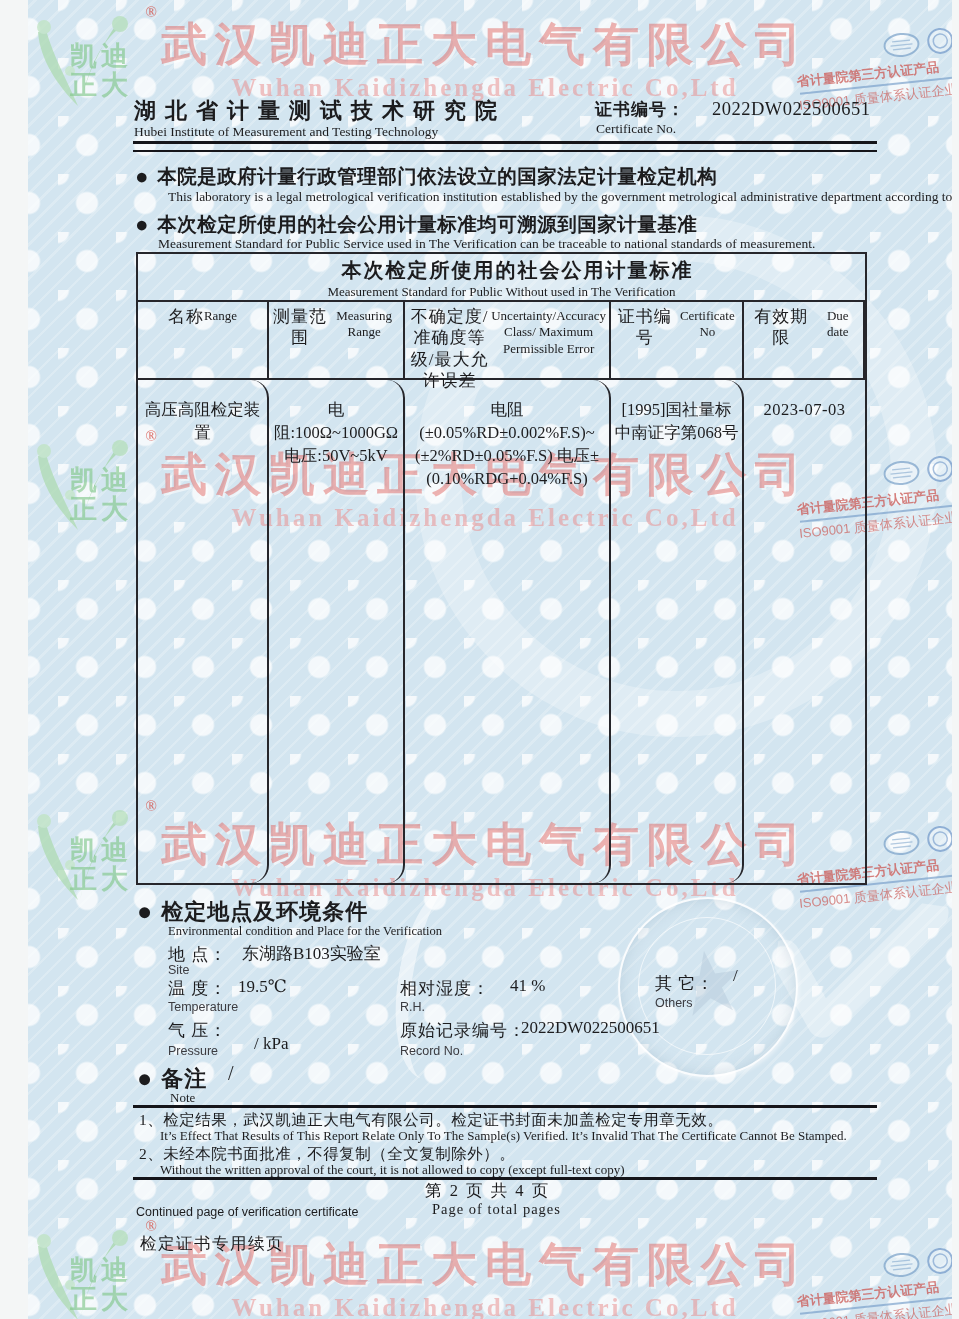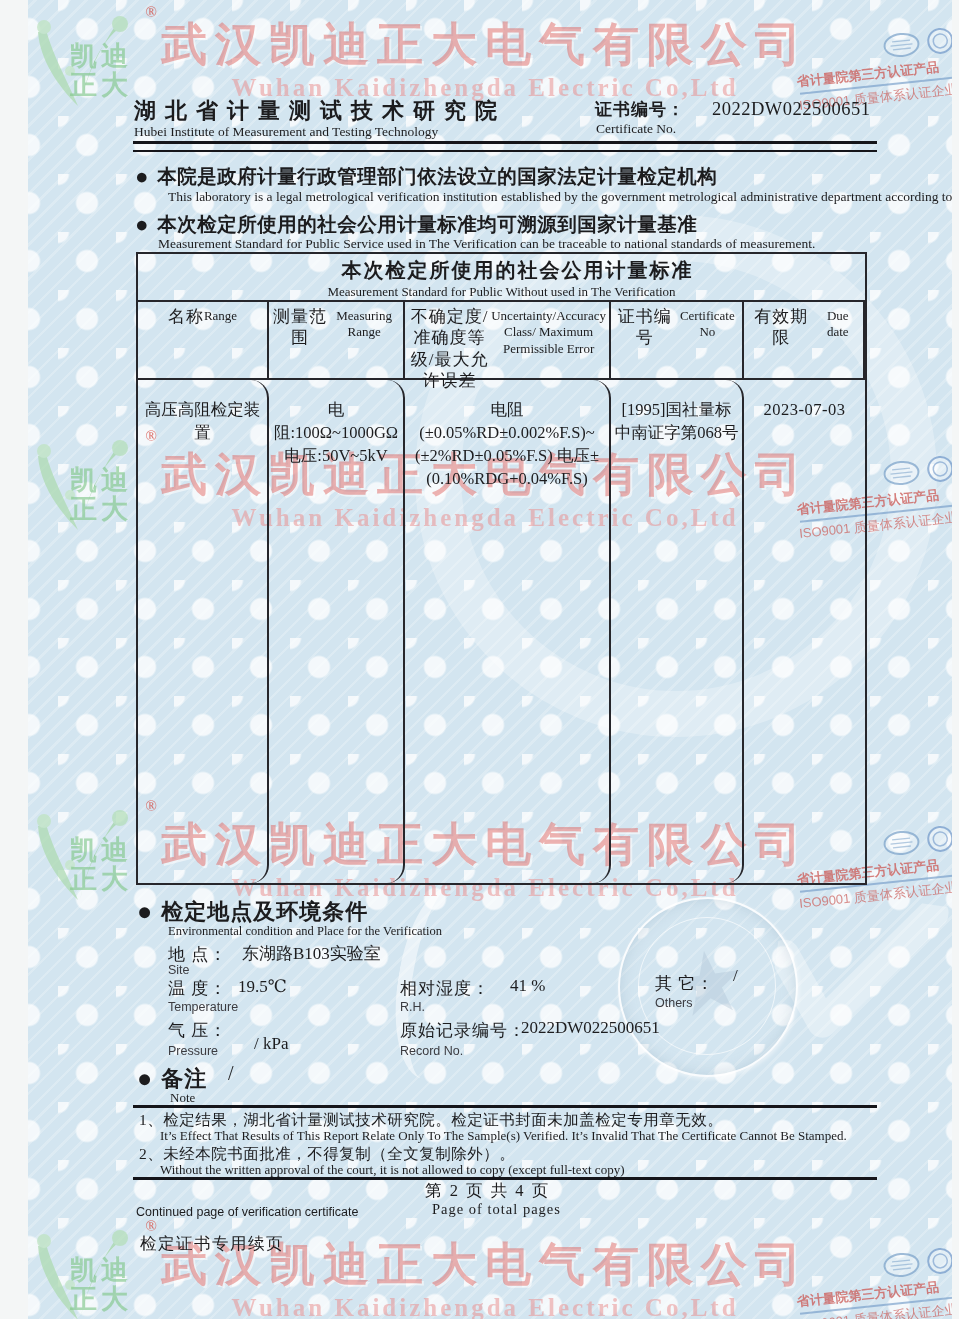--- a/index.html
+++ b/index.html
@@ -310,21 +310,21 @@
 
     <div class="abs env-label" style="left:400px;top:1019px;">原始记录编号：</div>
     <div class="abs env-val" style="left:521px;top:1018px;">2022DW022500651</div>
     <div class="abs env-sub" style="left:400px;top:1044px;">Record No.</div>
 
     <div class="abs sec-title" style="left:138px;top:1064px;"><span class="bullet-dot">●</span><span>备注</span></div>
     <div class="abs note-slash" style="left:228px;top:1062px;">/</div>
     <div class="abs note-en" style="left:170px;top:1090px;">Note</div>
     <div class="abs rule" style="left:133px;top:1105px;width:744px;height:2.5px;"></div>
 
-    <div class="abs note-cn" style="left:139px;top:1110px;"><span>1、</span><span>检定结果，湖北省计量测试技术研究院。检定证书封面未加盖检定专用章无效。</span></div>
+    <div class="abs note-cn" style="left:139px;top:1110px;"><span>1、</span><span>检定结果，武汉凯迪正大电气有限公司。检定证书封面未加盖检定专用章无效。</span></div>
     <div class="abs note-item-en" style="left:160px;top:1128px;">It’s Effect That Results of This Report Relate Only To The Sample(s) Verified. It’s Invalid That The Certificate Cannot Be Stamped.</div>
     <div class="abs note-cn" style="left:139px;top:1144px;"><span>2、</span><span>未经本院书面批准，不得复制（全文复制除外）。</span></div>
     <div class="abs note-item-en" style="left:160px;top:1162px;">Without the written approval of the court, it is not allowed to copy (except full-text copy)</div>
     <div class="abs rule" style="left:133px;top:1177px;width:744px;height:3px;"></div>
 
     <div class="abs foot-cn" style="left:140px;top:1185px;margin-top:48px;">检定证书专用续页</div>
     <div class="abs foot-en" style="left:136px;top:1205px;">Continued page of verification certificate</div>
     <div class="abs page-cn" style="left:425px;top:1180px;">第 2 页 共 4 页</div>
     <div class="abs page-en" style="left:432px;top:1201px;">Page of    total pages</div>
   </div>

